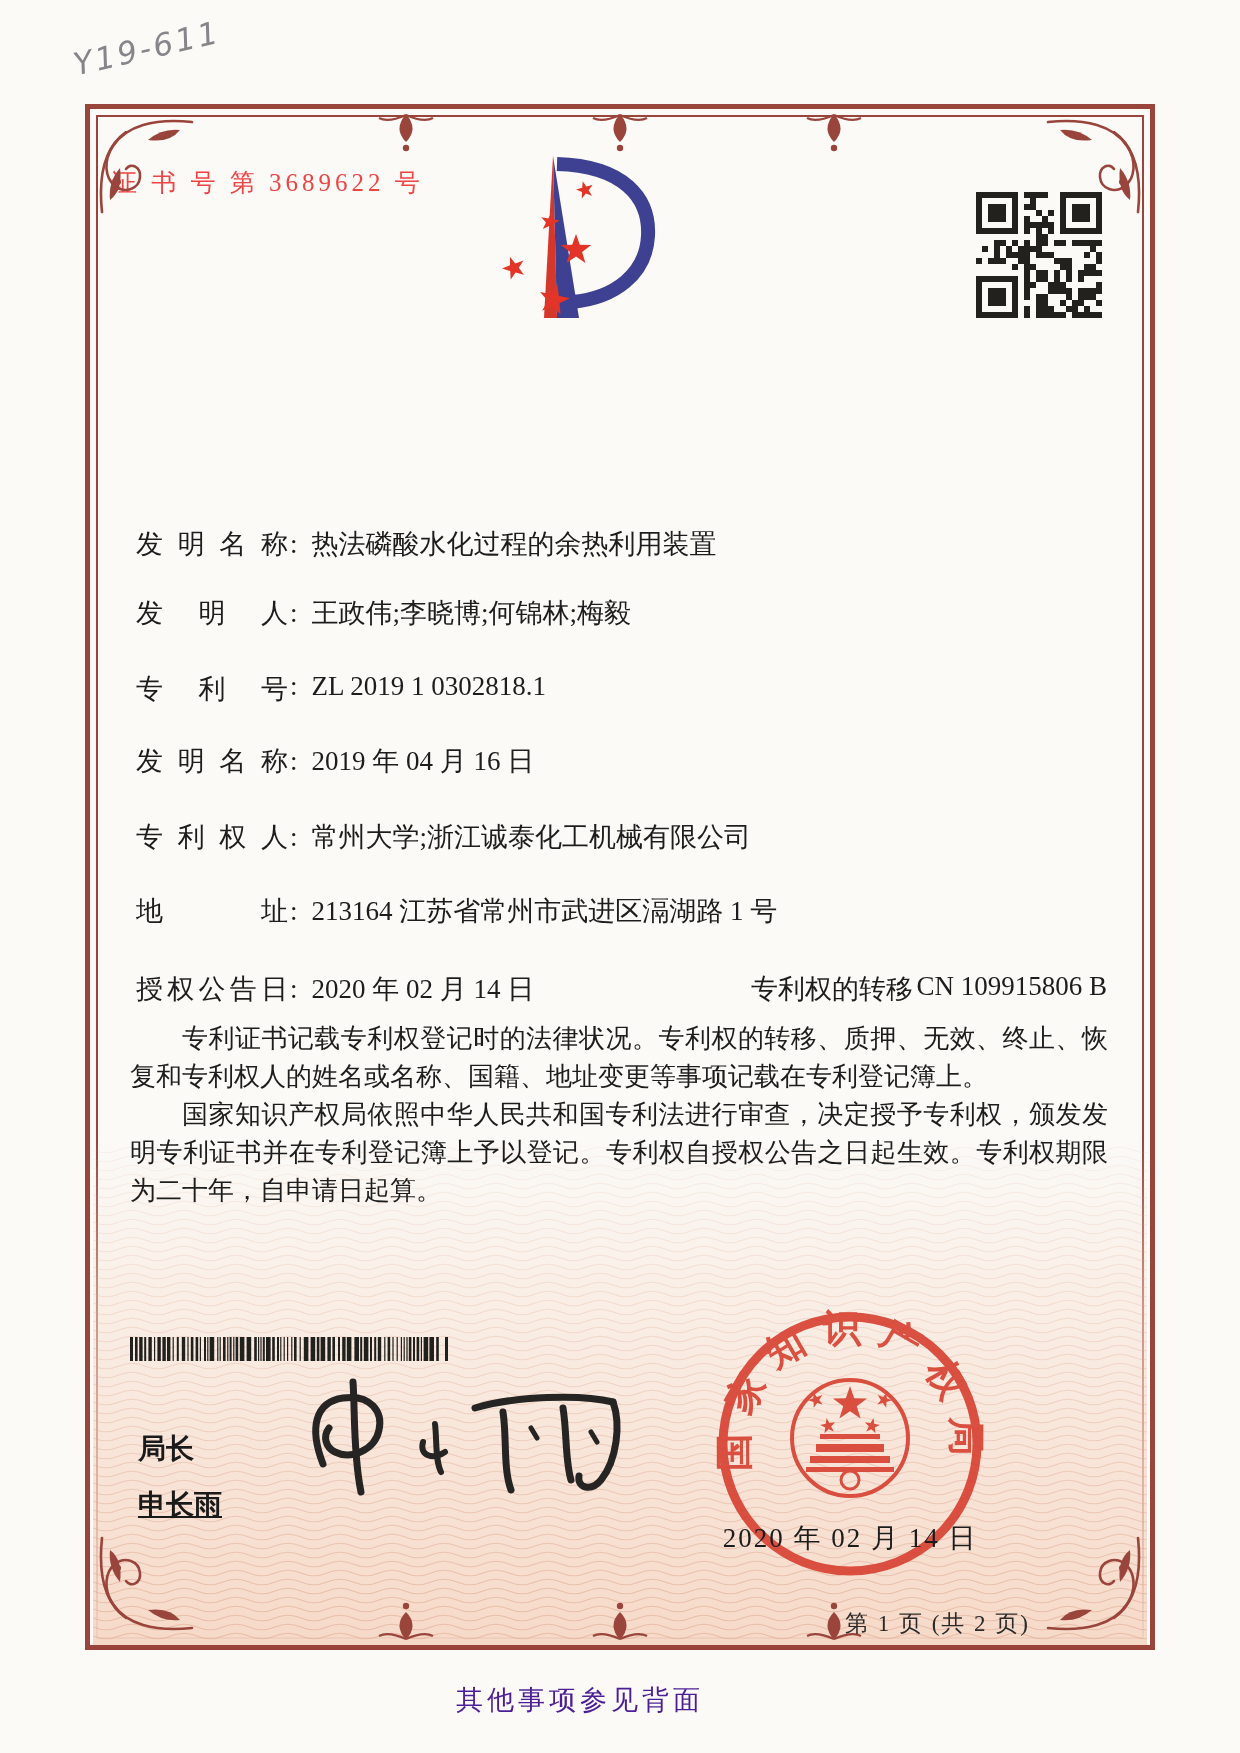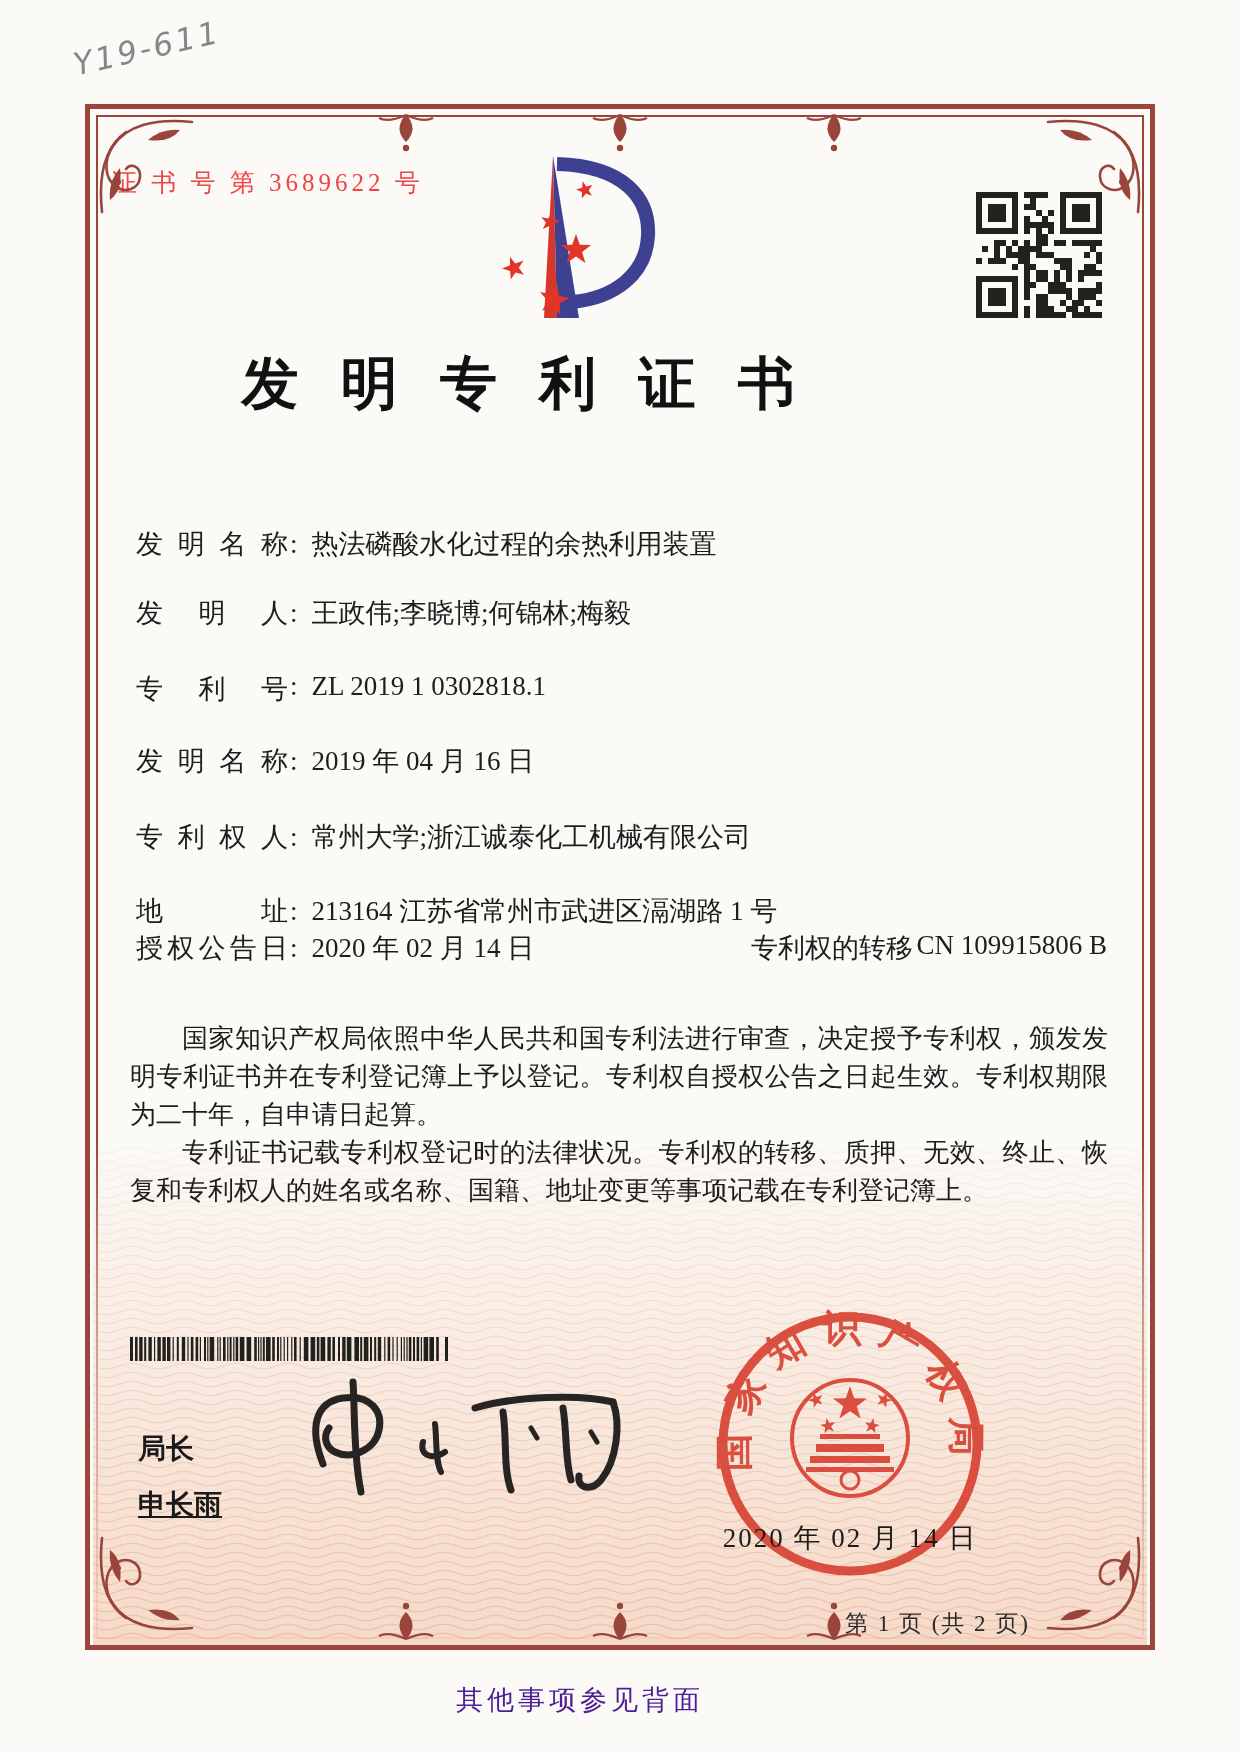--- a/index.html
+++ b/index.html
@@ -416,50 +416,49 @@
       <rect x="72" y="120" width="6" height="6" fill="#23211e"></rect>
       <rect x="78" y="120" width="6" height="6" fill="#23211e"></rect>
       <rect x="84" y="120" width="6" height="6" fill="#23211e"></rect>
       <rect x="96" y="120" width="6" height="6" fill="#23211e"></rect>
       <rect x="102" y="120" width="6" height="6" fill="#23211e"></rect>
       <rect x="108" y="120" width="6" height="6" fill="#23211e"></rect>
       <rect x="114" y="120" width="6" height="6" fill="#23211e"></rect>
       <rect x="120" y="120" width="6" height="6" fill="#23211e"></rect>
     </svg>
 
-  <div class="title">发 明 专 利 证 书</div>
 
   <div class="row" style="top:526px">
     <span class="lbl">发明名称</span><span class="colon">:</span><span>热法磷酸水化过程的余热利用装置</span>
   </div>
   <div class="row" style="top:595px">
     <span class="lbl">发明人</span><span class="colon">:</span><span>王政伟;李晓博;何锦林;梅毅</span>
   </div>
   <div class="row" style="top:671px">
     <span class="lbl">专利号</span><span class="colon">:</span><span>ZL 2019 1 0302818.1</span>
   </div>
   <div class="row" style="top:743px">
     <span class="lbl">发明名称</span><span class="colon">:</span><span>2019 年 04 月 16 日</span>
   </div>
   <div class="row" style="top:819px">
     <span class="lbl">专利权人</span><span class="colon">:</span><span>常州大学;浙江诚泰化工机械有限公司</span>
   </div>
   <div class="row" style="top:893px">
     <span class="lbl">地址</span><span class="colon">:</span><span>213164 江苏省常州市武进区滆湖路 1 号</span>
   </div>
-  <div class="row" style="top:930px;width:978px">
+  <div class="row" style="top:971px;width:978px">
     <span class="lbl">授权公告日</span><span class="colon">:</span><span>2020 年 02 月 14 日</span>
     <span class="grant2">
       <span class="lbl" style="width:142px">专利权的转移</span><span class="colon">:</span><span>CN 109915806 B</span>
     </span>
   </div>
 
   <div class="body-text">
+    <p>专利证书记载专利权登记时的法律状况。专利权的转移、质押、无效、终止、恢复和专利权人的姓名或名称、国籍、地址变更等事项记载在专利登记簿上。</p>
     <p>国家知识产权局依照中华人民共和国专利法进行审查，决定授予专利权，颁发发明专利证书并在专利登记簿上予以登记。专利权自授权公告之日起生效。专利权期限为二十年，自申请日起算。</p>
-    <p>专利证书记载专利权登记时的法律状况。专利权的转移、质押、无效、终止、恢复和专利权人的姓名或名称、国籍、地址变更等事项记载在专利登记簿上。</p>
   </div>
 
   <svg class="barcode" id="barcode" width="318" height="24" viewBox="0 0 318 24">
       <rect x="0" y="0" width="3" height="24" fill="#20201d"></rect>
       <rect x="5.0" y="0" width="2.6" height="24" fill="#20201d"></rect>
       <rect x="9.2" y="0" width="3.4" height="24" fill="#20201d"></rect>
       <rect x="14.2" y="0" width="2" height="24" fill="#20201d"></rect>
       <rect x="18.4" y="0" width="3.4" height="24" fill="#20201d"></rect>
       <rect x="24.0" y="0" width="1.2" height="24" fill="#20201d"></rect>
       <rect x="27.4" y="0" width="3.4" height="24" fill="#20201d"></rect>

